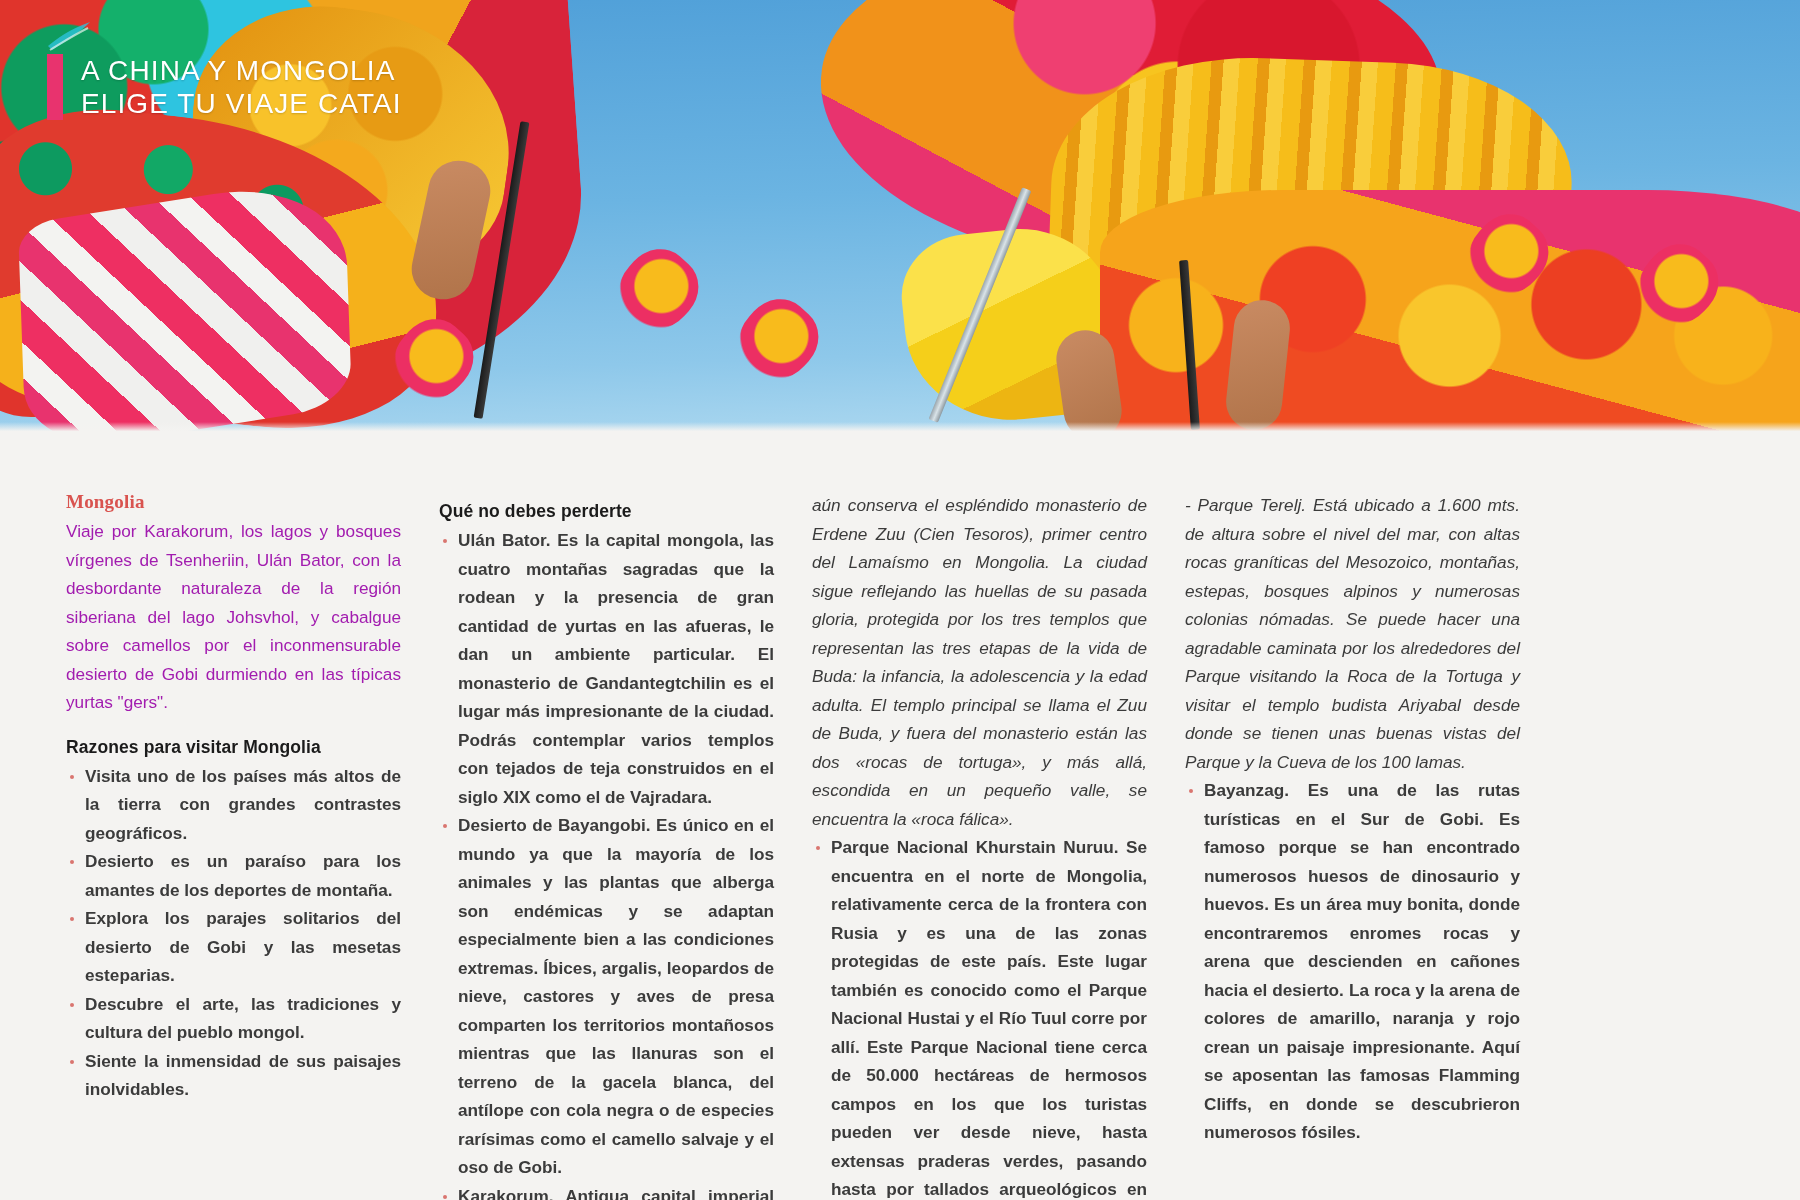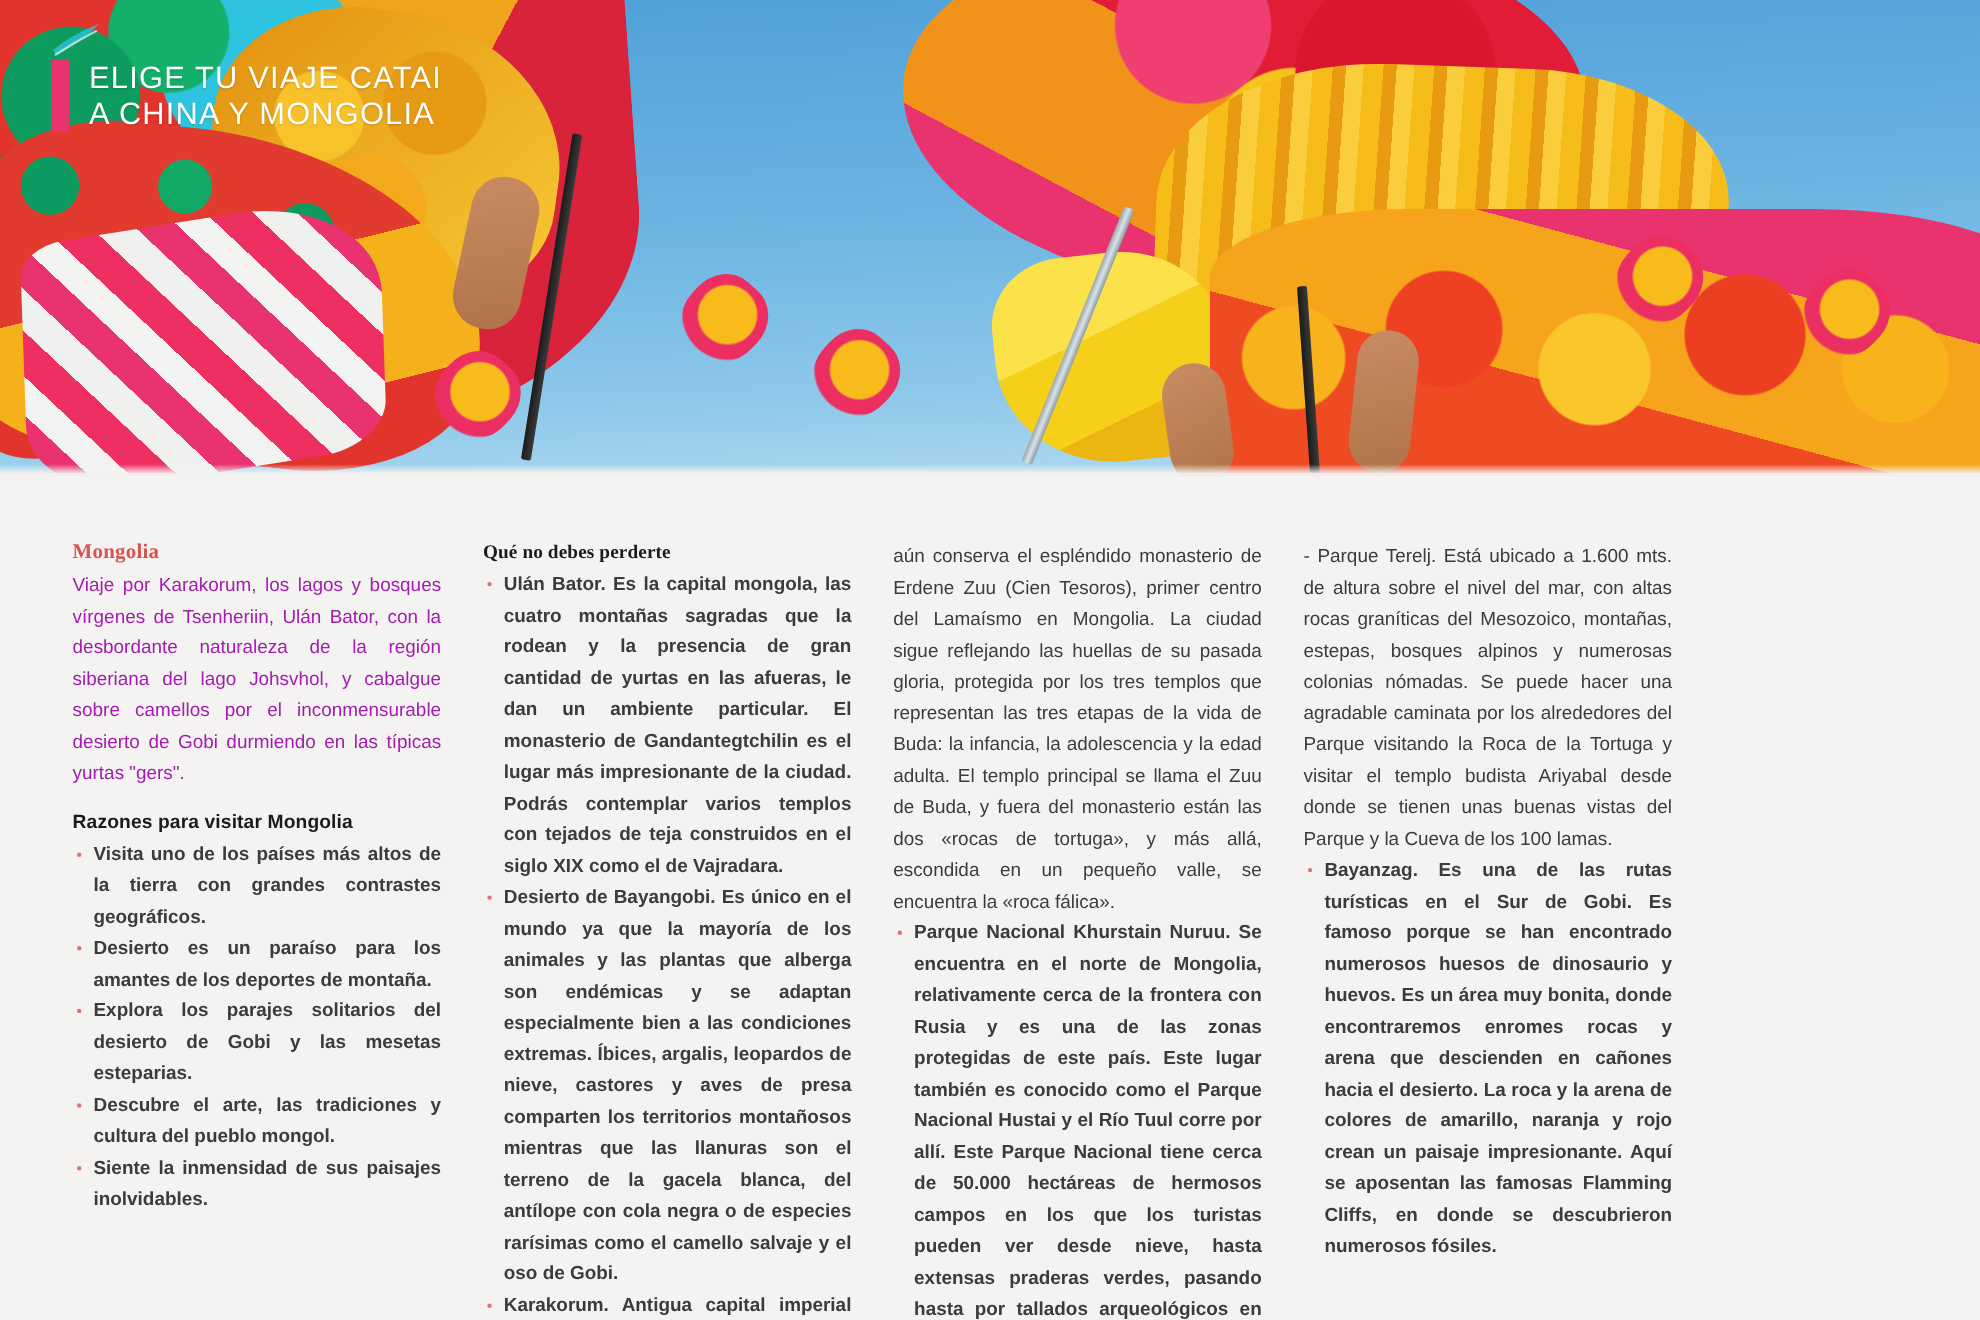--- a/index.html
+++ b/index.html
@@ -303,20 +303,21 @@
     height: 4px;
     background: #d9756f;
     border-radius: 50%;
   }
 
   .flow-para {
     font-size: 17.2px;
     line-height: 28.5px;
     color: #3b3b3b;
     text-align: justify;
+    font-style: italic;
   }
 </style>
 </head>
 <body>
 
 <div class="page">
 
   <div class="hero">
     <div class="hero-sky"></div>
 
@@ -348,22 +349,22 @@
     </div>
 
     <svg class="logo-mark" viewBox="0 0 54 40">
       <path d="M4 30 C14 22, 24 14, 46 6 C36 16, 24 24, 8 34 Z" fill="#2ec4e0" opacity=".85"></path>
       <path d="M6 34 C16 28, 28 20, 44 12" stroke="#ffffff" stroke-width="2" fill="none" opacity=".7"></path>
     </svg>
 
     <div class="title-block">
       <div class="title-bar"></div>
       <div class="title-lines">
+        <div class="title-line">A CHINA Y MONGOLIA</div>
         <div class="title-line">ELIGE TU VIAJE CATAI</div>
-        <div class="title-line">A CHINA Y MONGOLIA</div>
       </div>
     </div>
 
     <div class="hero-fade-bottom"></div>
   </div>
 
   <div class="content">
     <div class="cols">
 
       <div class="col">
@@ -373,21 +374,21 @@
         <ul class="bullets">
           <li>Visita uno de los países más altos de la tierra con grandes contrastes geográficos.</li>
           <li>Desierto es un paraíso para los amantes de los deportes de montaña.</li>
           <li>Explora los parajes solitarios del desierto de Gobi y las mesetas esteparias.</li>
           <li>Descubre el arte, las tradiciones y cultura del pueblo mongol.</li>
           <li>Siente la inmensidad de sus paisajes inolvidables.</li>
         </ul>
       </div>
 
       <div class="col">
-        <div class="col-subtitle" style="margin-top:0;font-family:Liberation Serif, serif;">Qué no debes perderte</div>
+        <div class="col-subtitle" style="margin-top:10px;">Qué no debes perderte</div>
         <ul class="bullets">
           <li>Ulán Bator. Es la capital mongola, las cuatro montañas sagradas que la rodean y la presencia de gran cantidad de yurtas en las afueras, le dan un ambiente particular. El monasterio de Gandantegtchilin es el lugar más impresionante de la ciudad. Podrás contemplar varios templos con tejados de teja construidos en el siglo XIX como el de Vajradara.</li>
           <li>Desierto de Bayangobi. Es único en el mundo ya que la mayoría de los animales y las plantas que alberga son endémicas y se adaptan especialmente bien a las condiciones extremas. Íbices, argalis, leopardos de nieve, castores y aves de presa comparten los territorios montañosos mientras que las llanuras son el terreno de la gacela blanca, del antílope con cola negra o de especies rarísimas como el camello salvaje y el oso de Gobi.</li>
           <li>Karakorum. Antigua capital imperial que</li>
         </ul>
       </div>
 
       <div class="col">
         <div class="flow-para">aún conserva el espléndido monasterio de Erdene Zuu (Cien Tesoros), primer centro del Lamaísmo en Mongolia. La ciudad sigue reflejando las huellas de su pasada gloria, protegida por los tres templos que representan las tres etapas de la vida de Buda: la infancia, la adolescencia y la edad adulta. El templo principal se llama el Zuu de Buda, y fuera del monasterio están las dos «rocas de tortuga», y más allá, escondida en un pequeño valle, se encuentra la «roca fálica».</div>
         <ul class="bullets">

